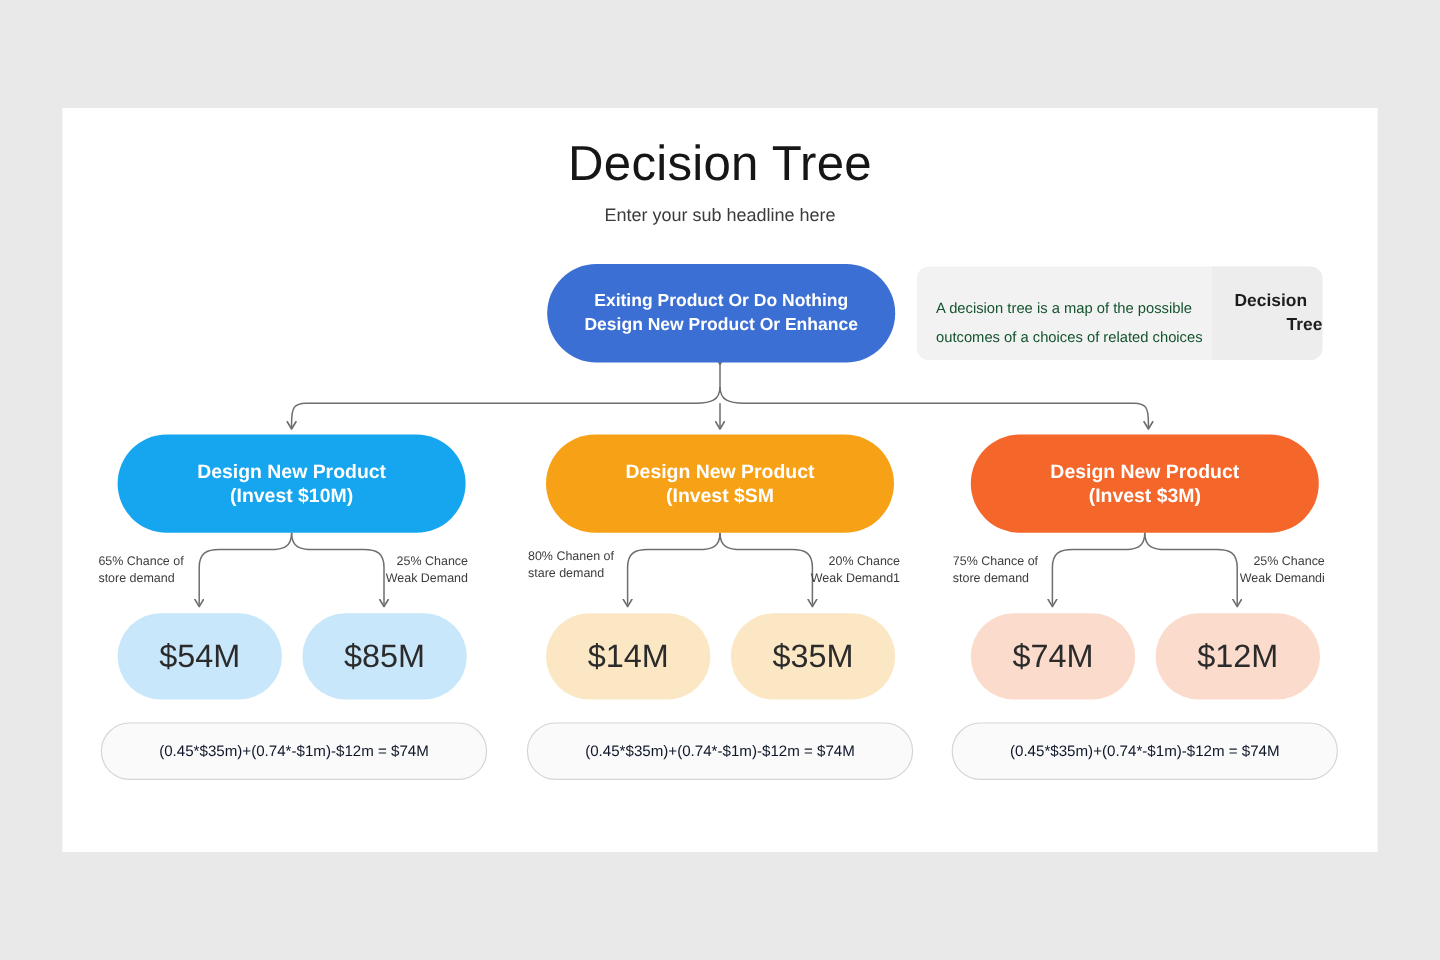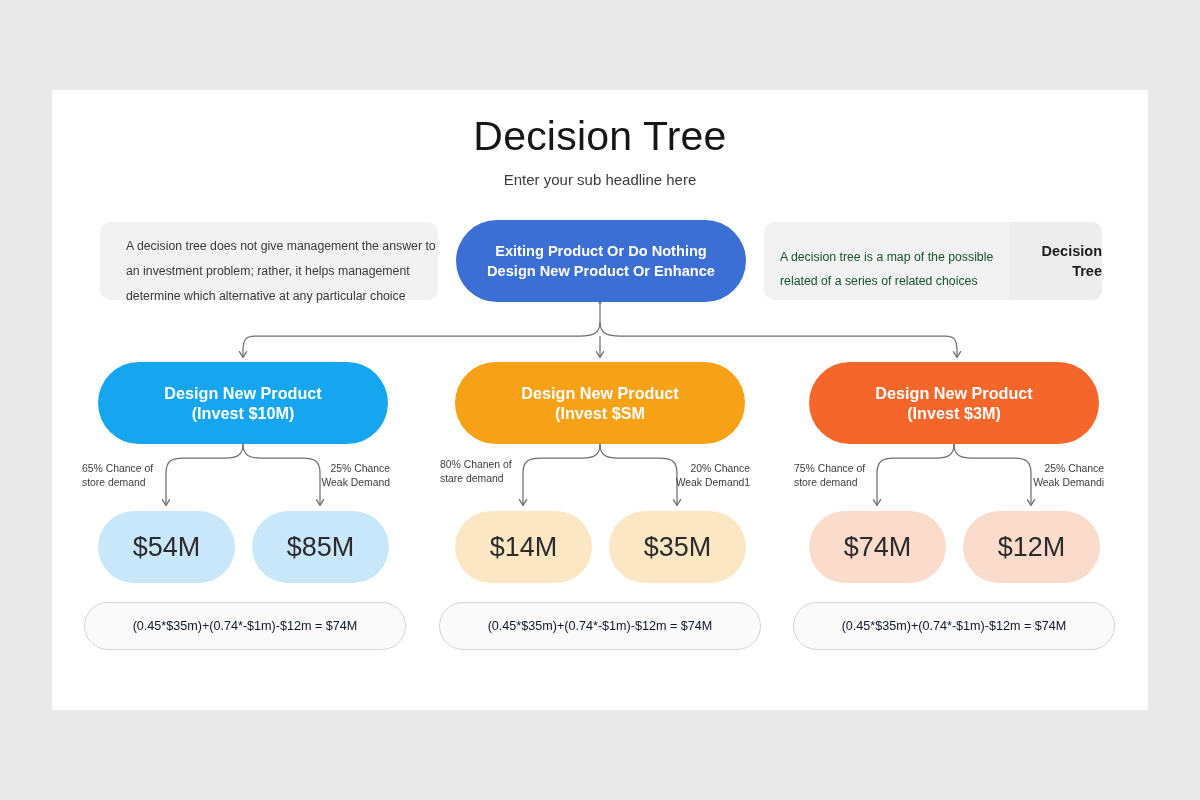--- a/index.html
+++ b/index.html
@@ -52,21 +52,21 @@
   .info-right-badge {
     position: absolute; right: 0; top: 0; width: 92px; height: 78px;
     background: #ededed; border-radius: 0 10px 10px 0;
     display: flex; flex-direction: column;
     align-items: center; justify-content: center;
   }
   .info-right-badge span {
     font-size: 14.5px; font-weight: bold; color: #1d1d1d; line-height: 20px;
     display: block; width: 100%; text-align: right; padding-right: 0;
   }
-  .info-right-badge span.l1 { text-align: right; padding-left: 6px; padding-right: 0; }
+  .info-right-badge span.l1 { text-align: center; padding-left: 6px; padding-right: 0; }
 
   
   .node {
     position: absolute;
     display: flex; align-items: center; justify-content: center;
     text-align: center; color: #ffffff;
     font-weight: bold; line-height: 20px;
   }
   .node-root {
     left: 404px; top: 130px; width: 290px; height: 82px;
@@ -136,30 +136,25 @@
         <path d="M191,354 C191,366 198,368 209,368 L251,368 C262,368 268,371 268,383 L268,414" marker-end="url(#ah)"></path>
 
         <path d="M548,354 C548,366 541,368 530,368 L488,368 C477,368 471,371 471,383 L471,414" marker-end="url(#ah)"></path>
         <path d="M548,354 C548,366 555,368 566,368 L608,368 C619,368 625,371 625,383 L625,414" marker-end="url(#ah)"></path>
 
         <path d="M902,354 C902,366 895,368 884,368 L842,368 C831,368 825,371 825,383 L825,414" marker-end="url(#ah)"></path>
         <path d="M902,354 C902,366 909,368 920,368 L962,368 C973,368 979,371 979,383 L979,414" marker-end="url(#ah)"></path>
       </g>
     </svg>
 
-    <div class="info-left">
-      <p>A decision tree does not give management the answer to</p>
-      <p>an investment problem; rather, it helps management</p>
-      <p>determine which alternative at any particular choice</p>
-    </div>
 
     <div class="info-right">
       <div class="info-right-text">
         <p>A decision tree is a map of the possible</p>
-        <p>related of a series of related choices</p>
+        <p>outcomes of a choices of related choices</p>
       </div>
       <div class="info-right-badge">
         <span class="l1">Decision</span>
         <span>Tree</span>
       </div>
     </div>
 
     <div class="node node-root" style="background: rgb(59, 111, 212);">
       <div>
         <div>Exiting Product Or Do Nothing</div>

